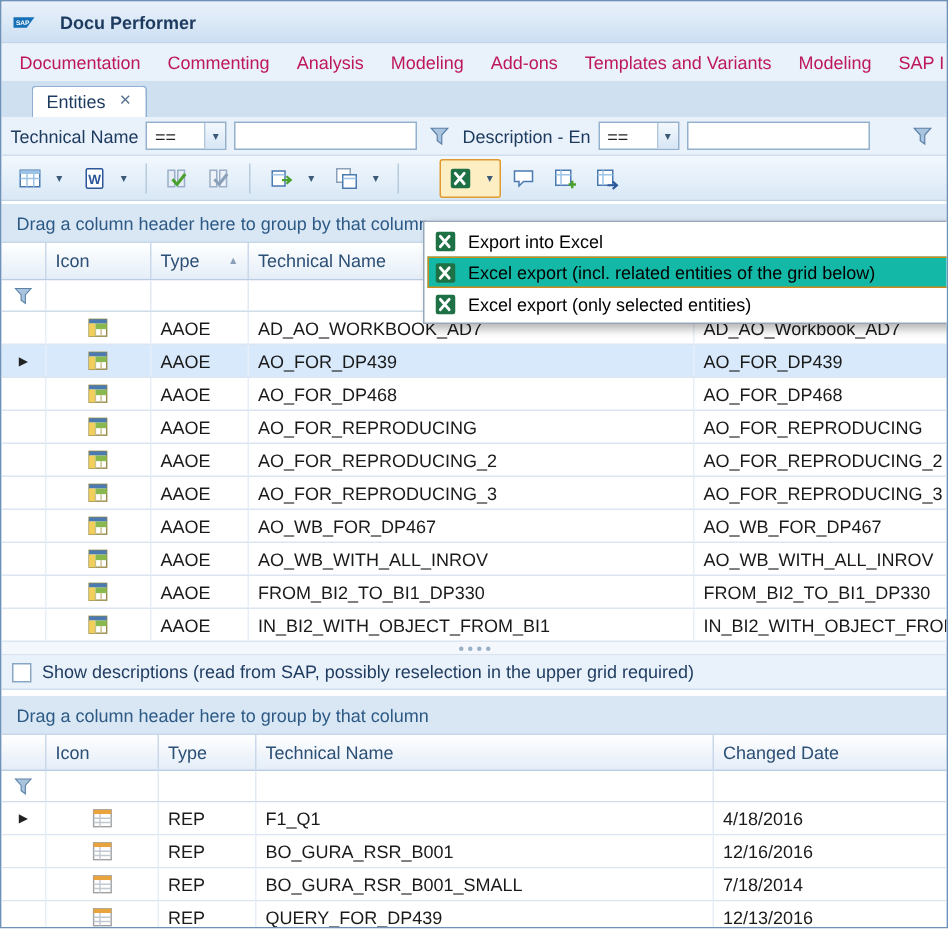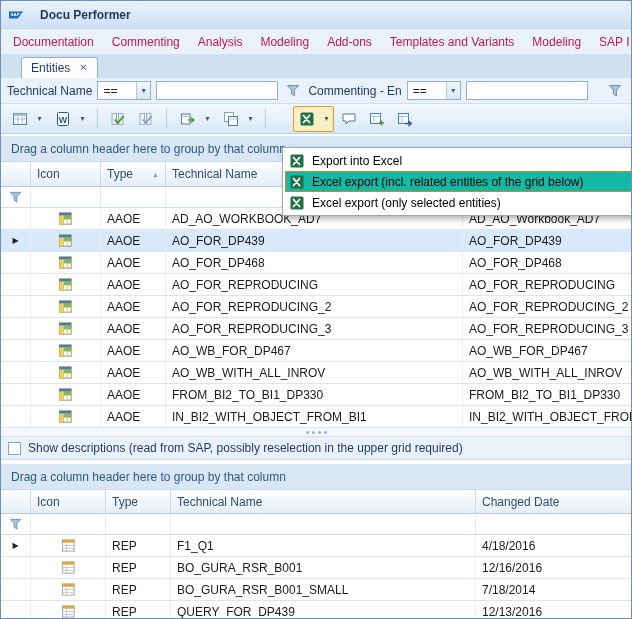--- a/index.html
+++ b/index.html
@@ -175,21 +175,21 @@
     <div class="combo">
       <span class="combo-text">==</span>
       <span class="combo-btn">▾</span>
     </div>
     <input class="finput" value="" style="">
     <button class="fico">
         <svg class="ic">
           <use href="#i-funnel"></use>
         </svg>
       </button>
-    <span class="flabel">Commenting - En</span>
+    <span class="flabel">Description - En</span>
     <div class="combo">
       <span class="combo-text">==</span>
       <span class="combo-btn">▾</span>
     </div>
     <input class="finput" value="" style="">
     <button class="fico push">
         <svg class="ic">
           <use href="#i-funnel"></use>
         </svg>
       </button>

